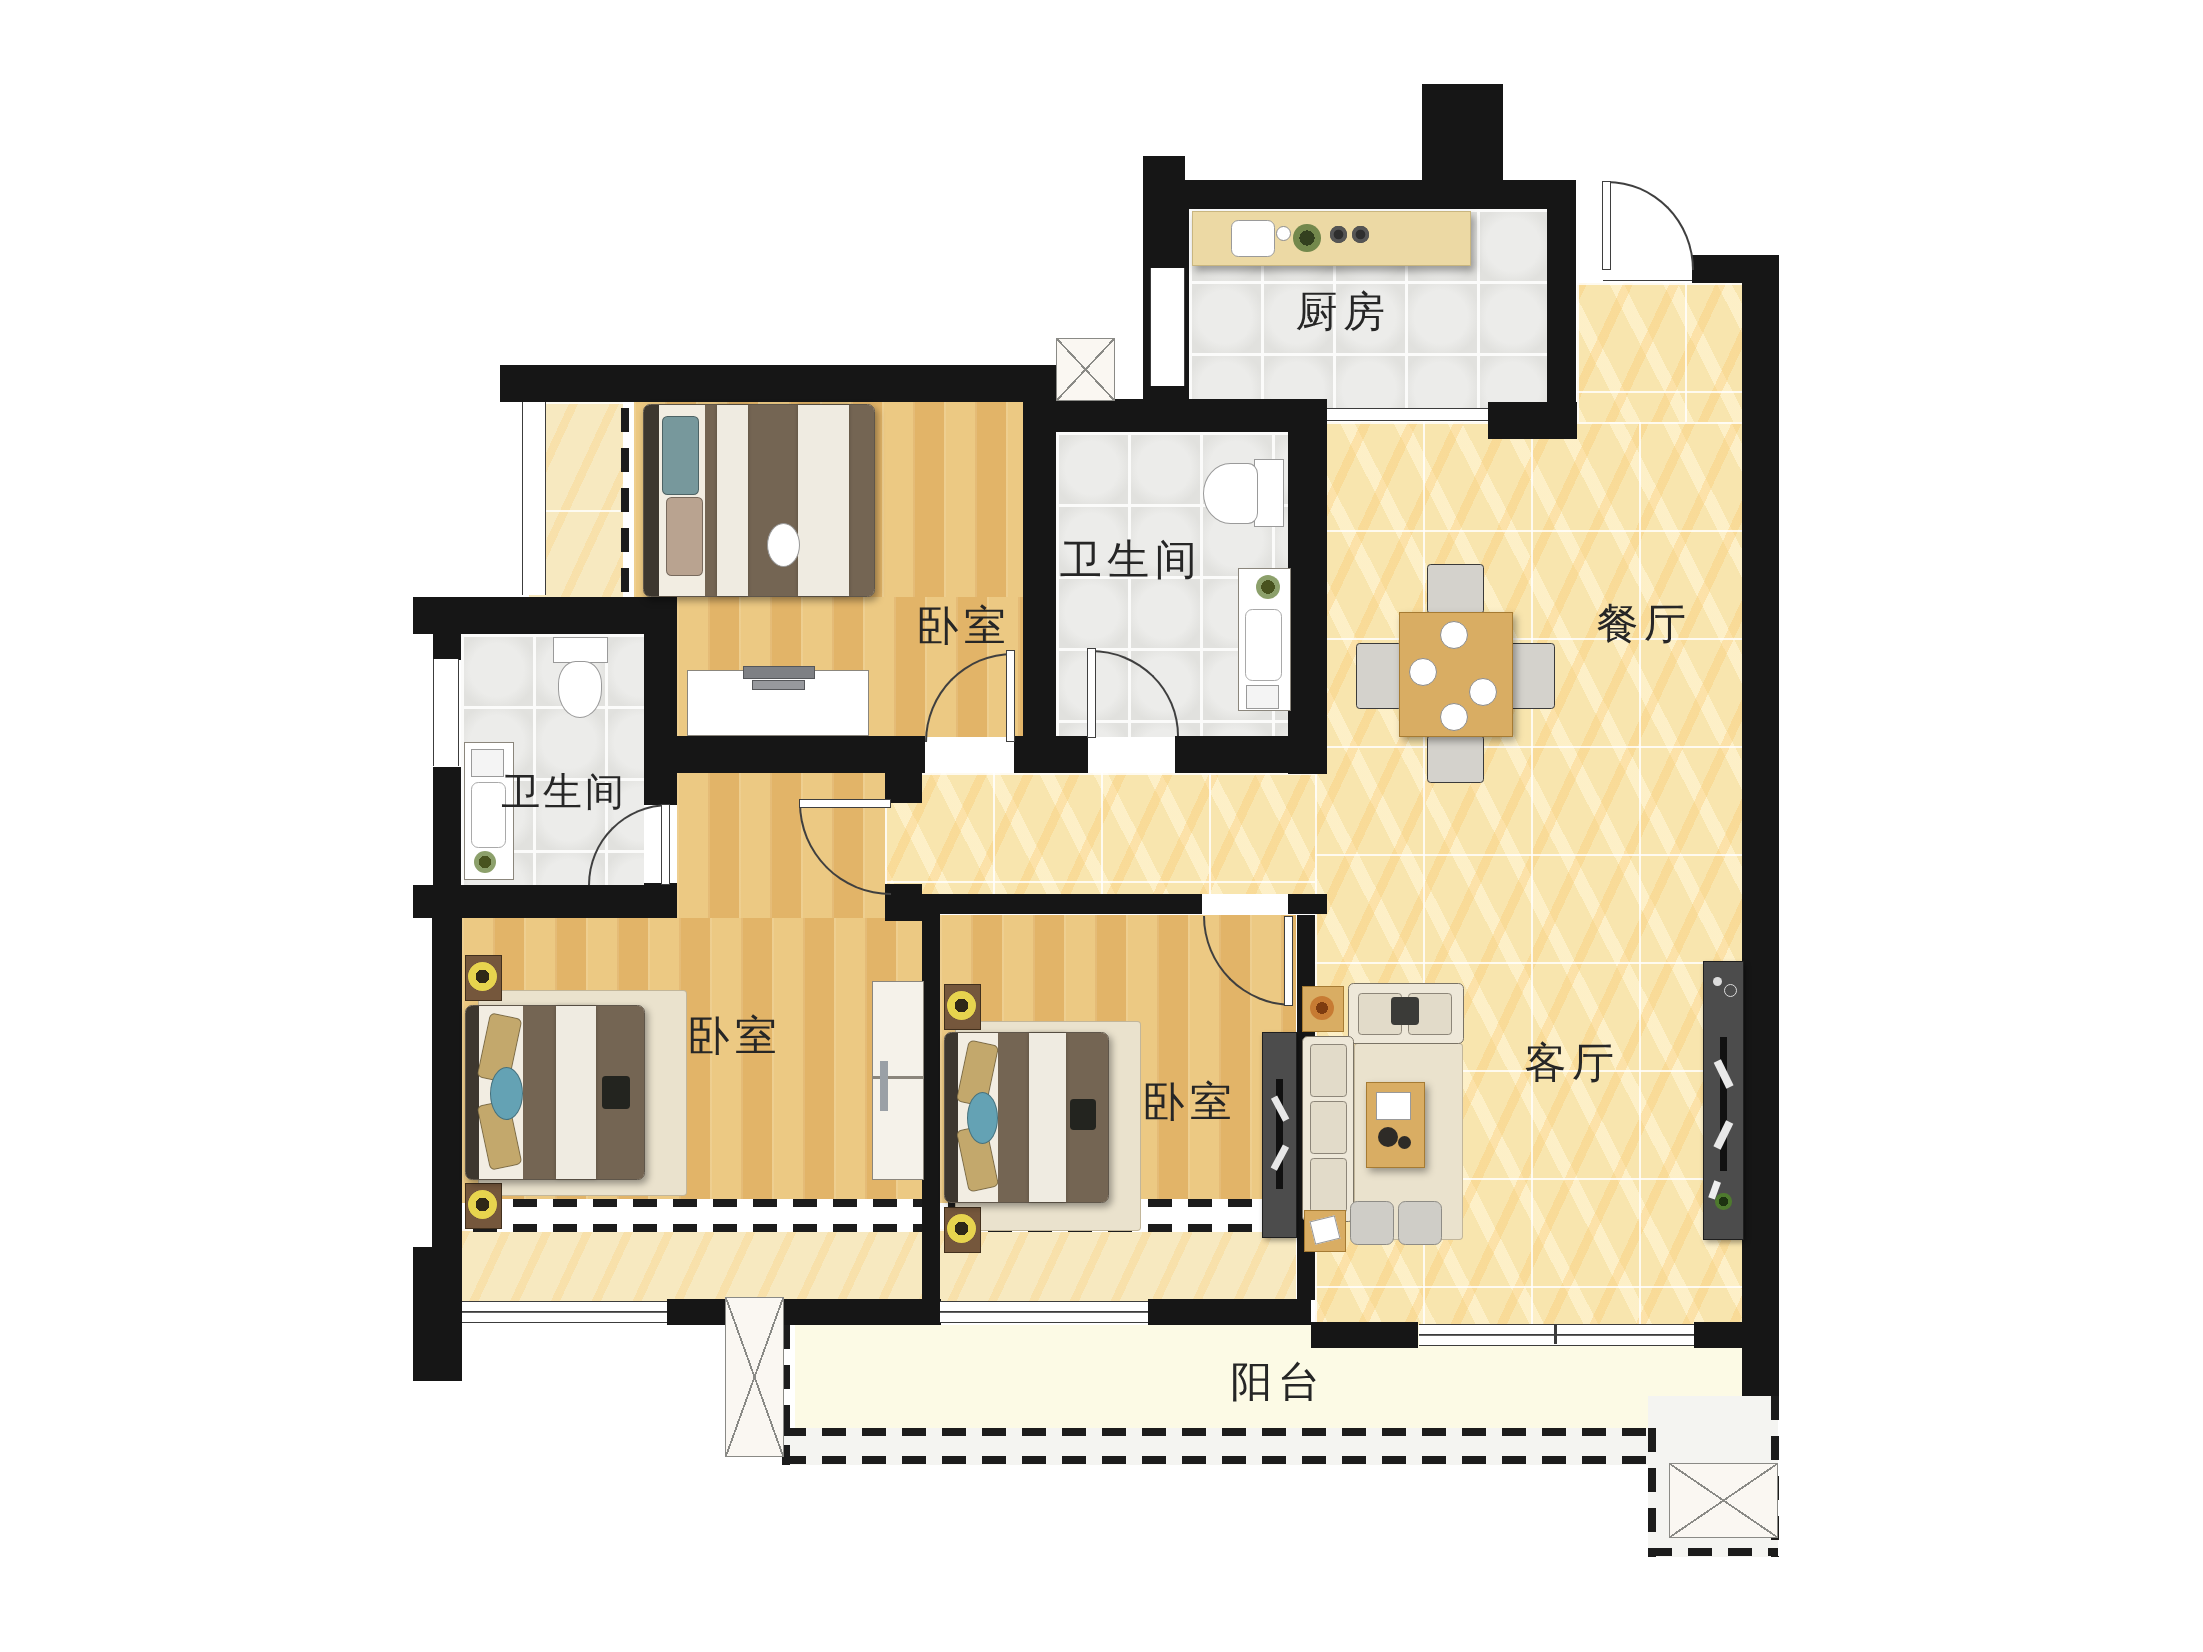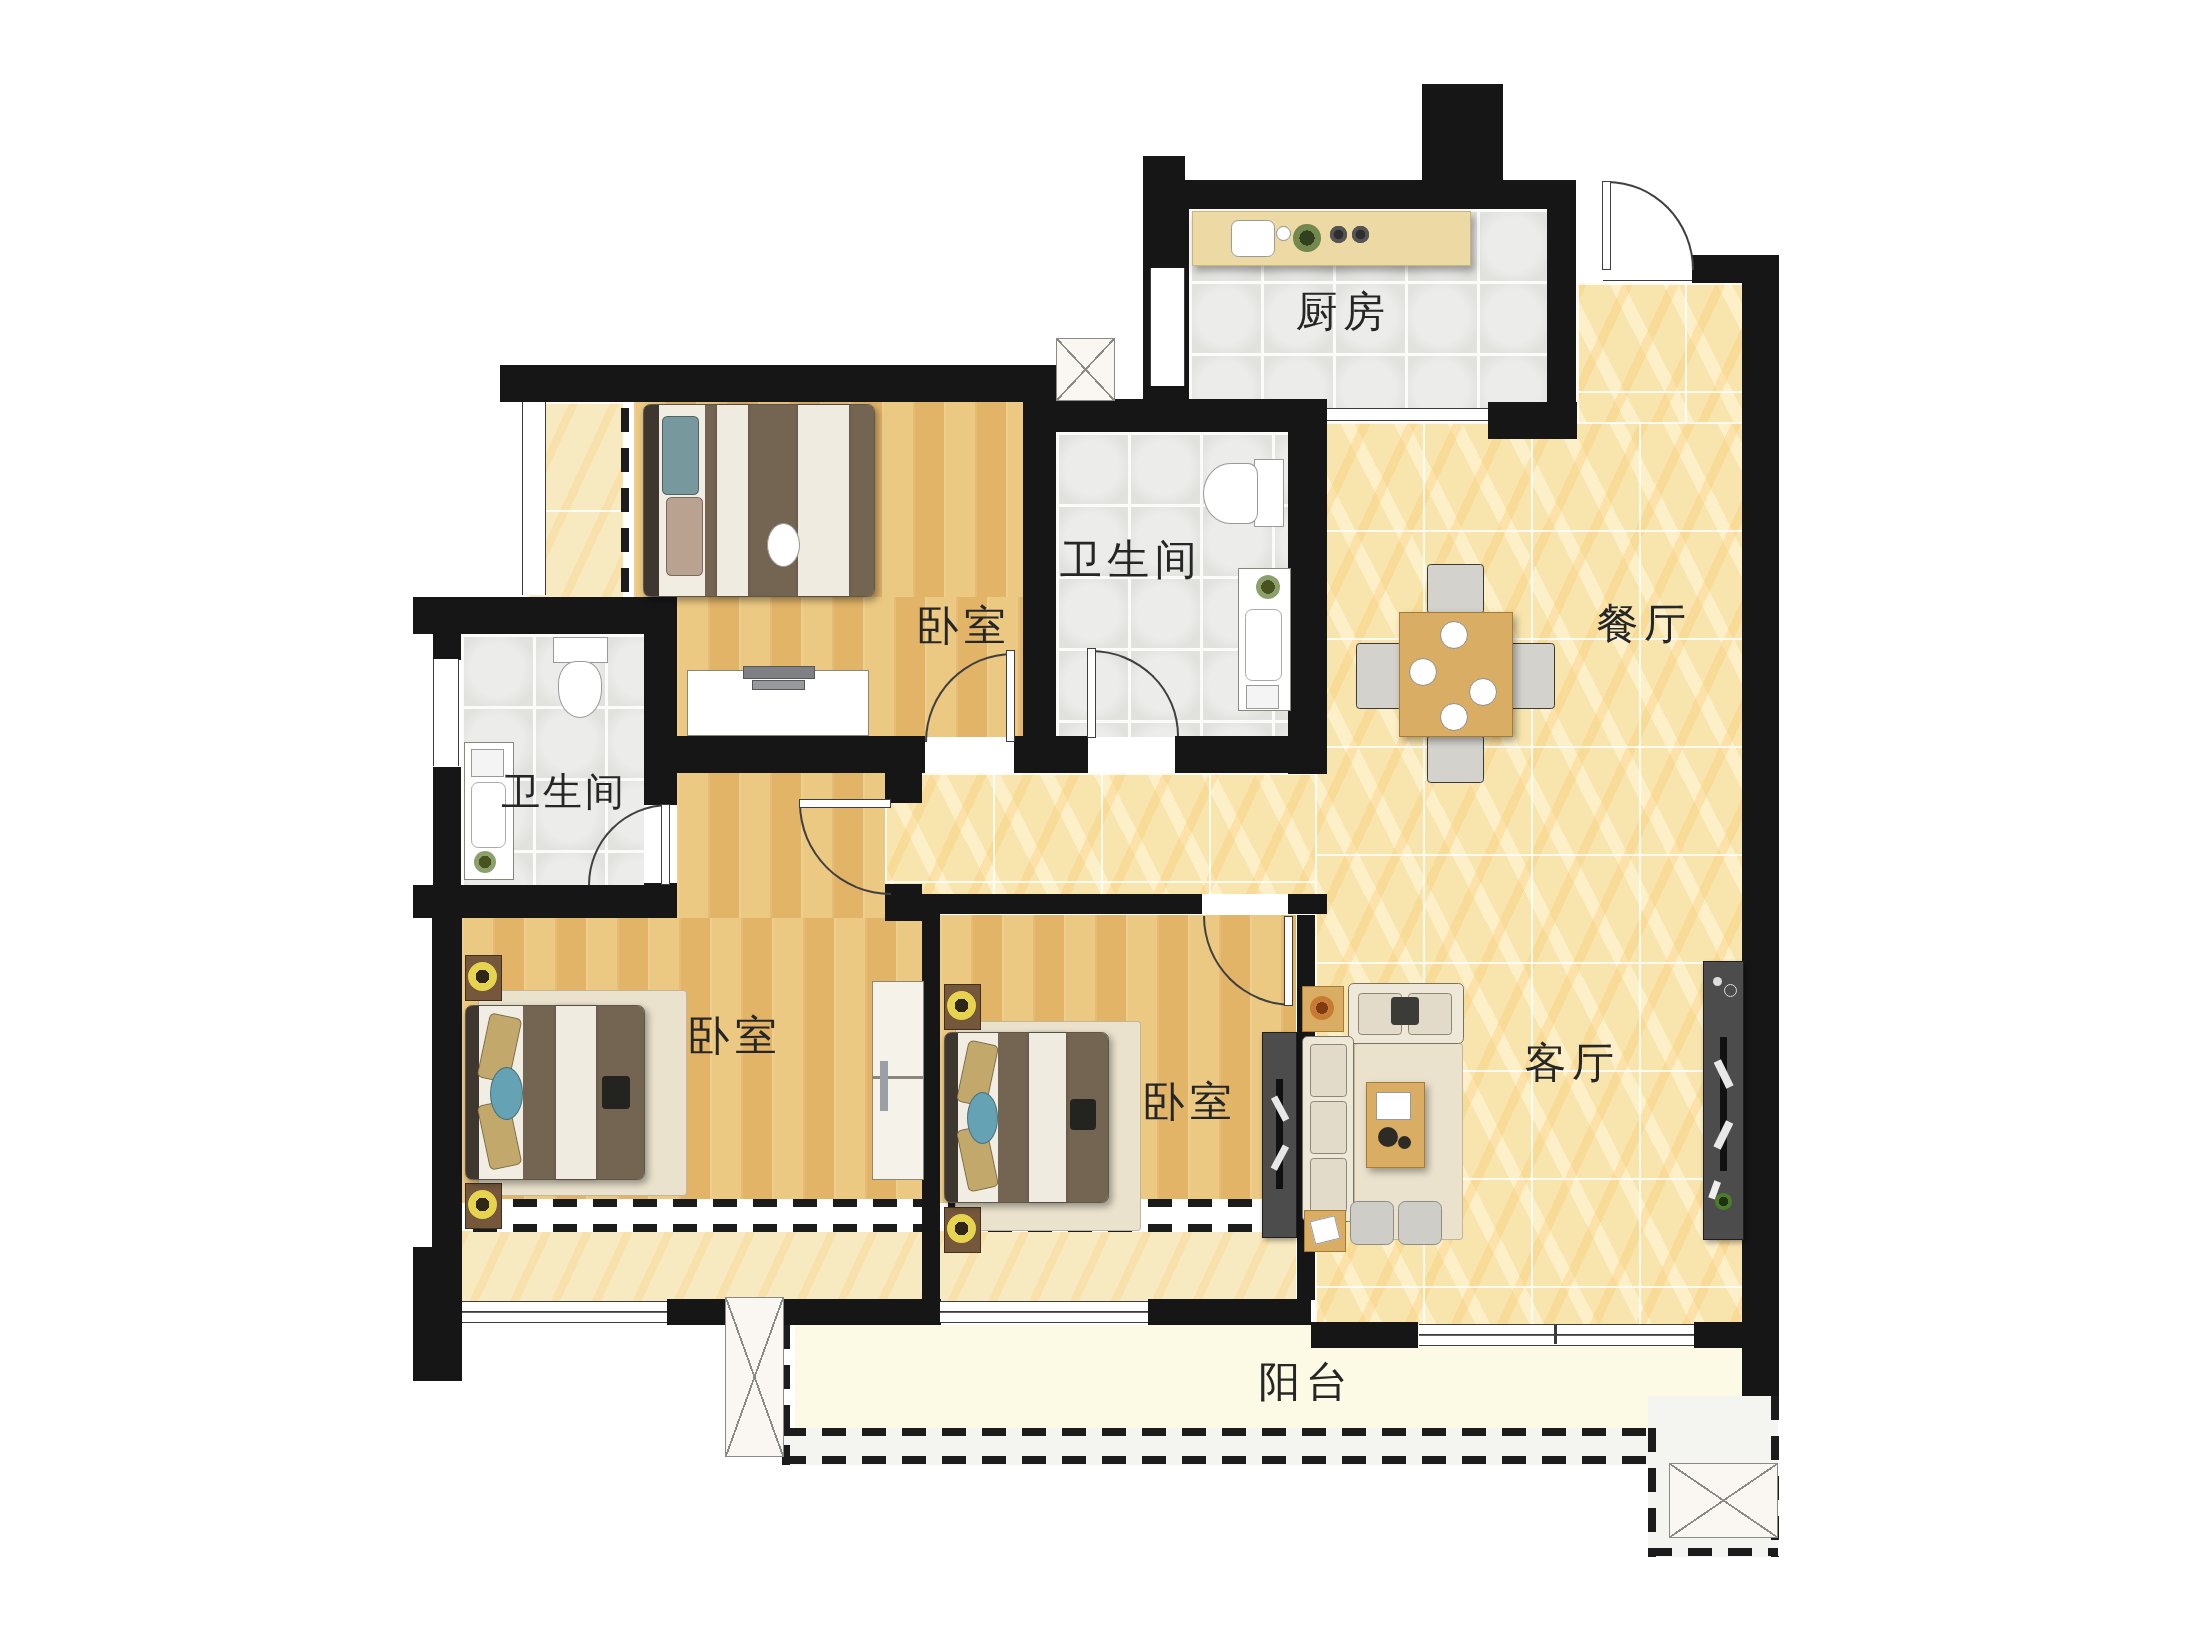--- a/index.html
+++ b/index.html
@@ -315,16 +315,16 @@
   </div>
 
   <div class="lbl" style="left:1343px;top:312px;">厨房</div>
   <div class="lbl" style="left:1644px;top:624px;">餐厅</div>
   <div class="lbl" style="left:964px;top:626px;">卧室</div>
   <div class="lbl" style="left:1131px;top:560px;">卫生间</div>
   <div class="lbl" style="left:564px;top:792px;font-size:39px;letter-spacing:2.8px;">卫生间</div>
   <div class="lbl" style="left:735px;top:1036px;">卧室</div>
   <div class="lbl" style="left:1190px;top:1102px;">卧室</div>
   <div class="lbl" style="left:1572px;top:1063px;">客厅</div>
-  <div class="lbl" style="left:1306px;top:1382px;">阳台</div>
+  <div class="lbl" style="left:1278px;top:1382px;">阳台</div>
 
 </div>
 
 
 </body></html>

